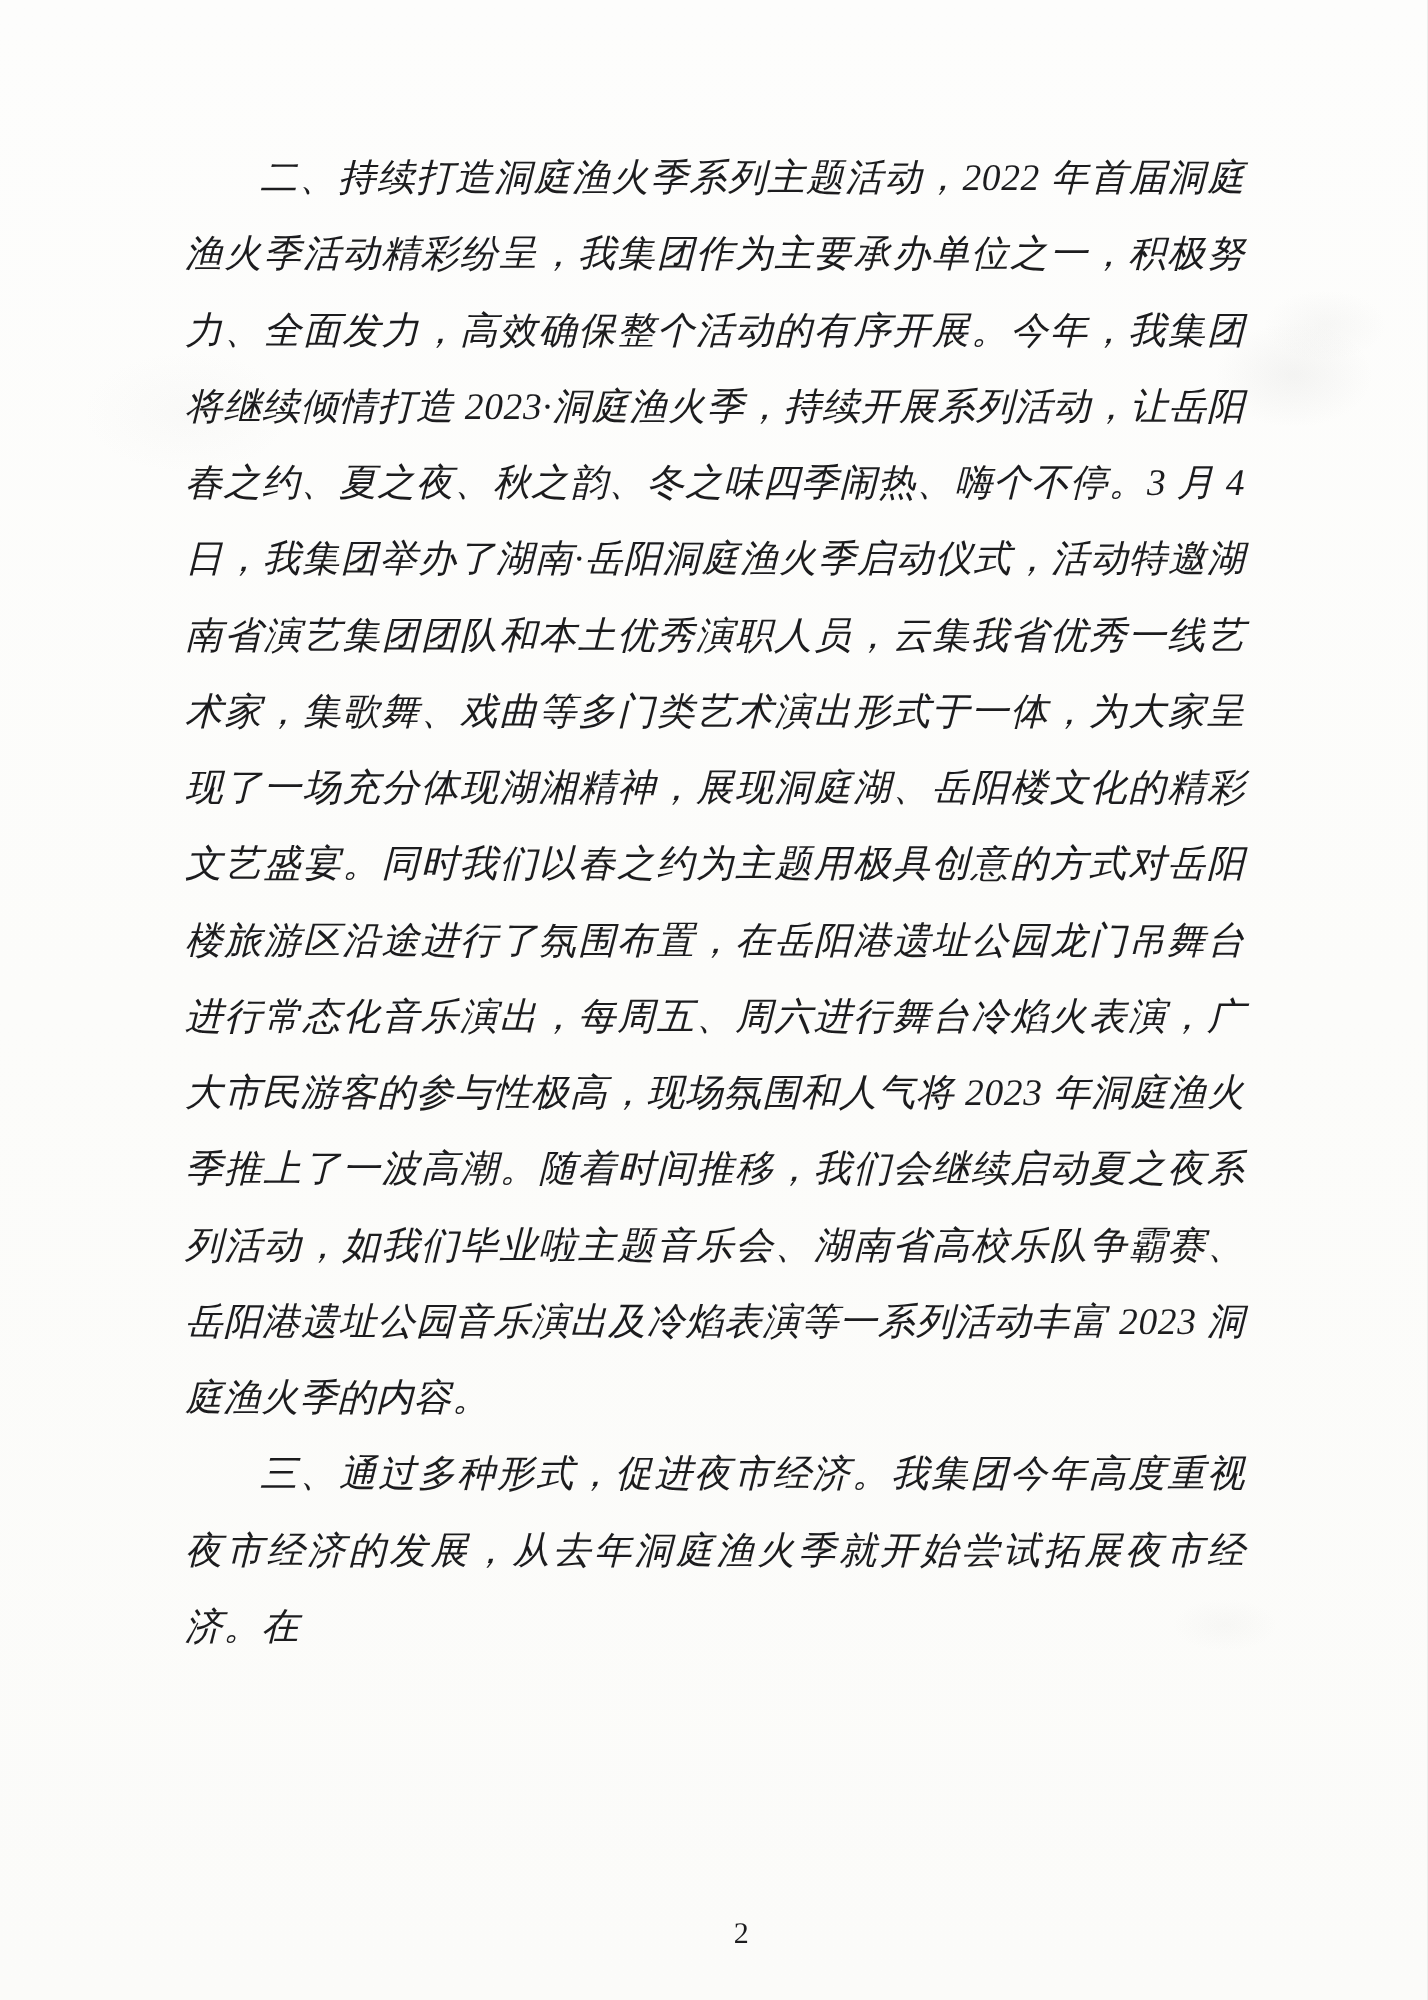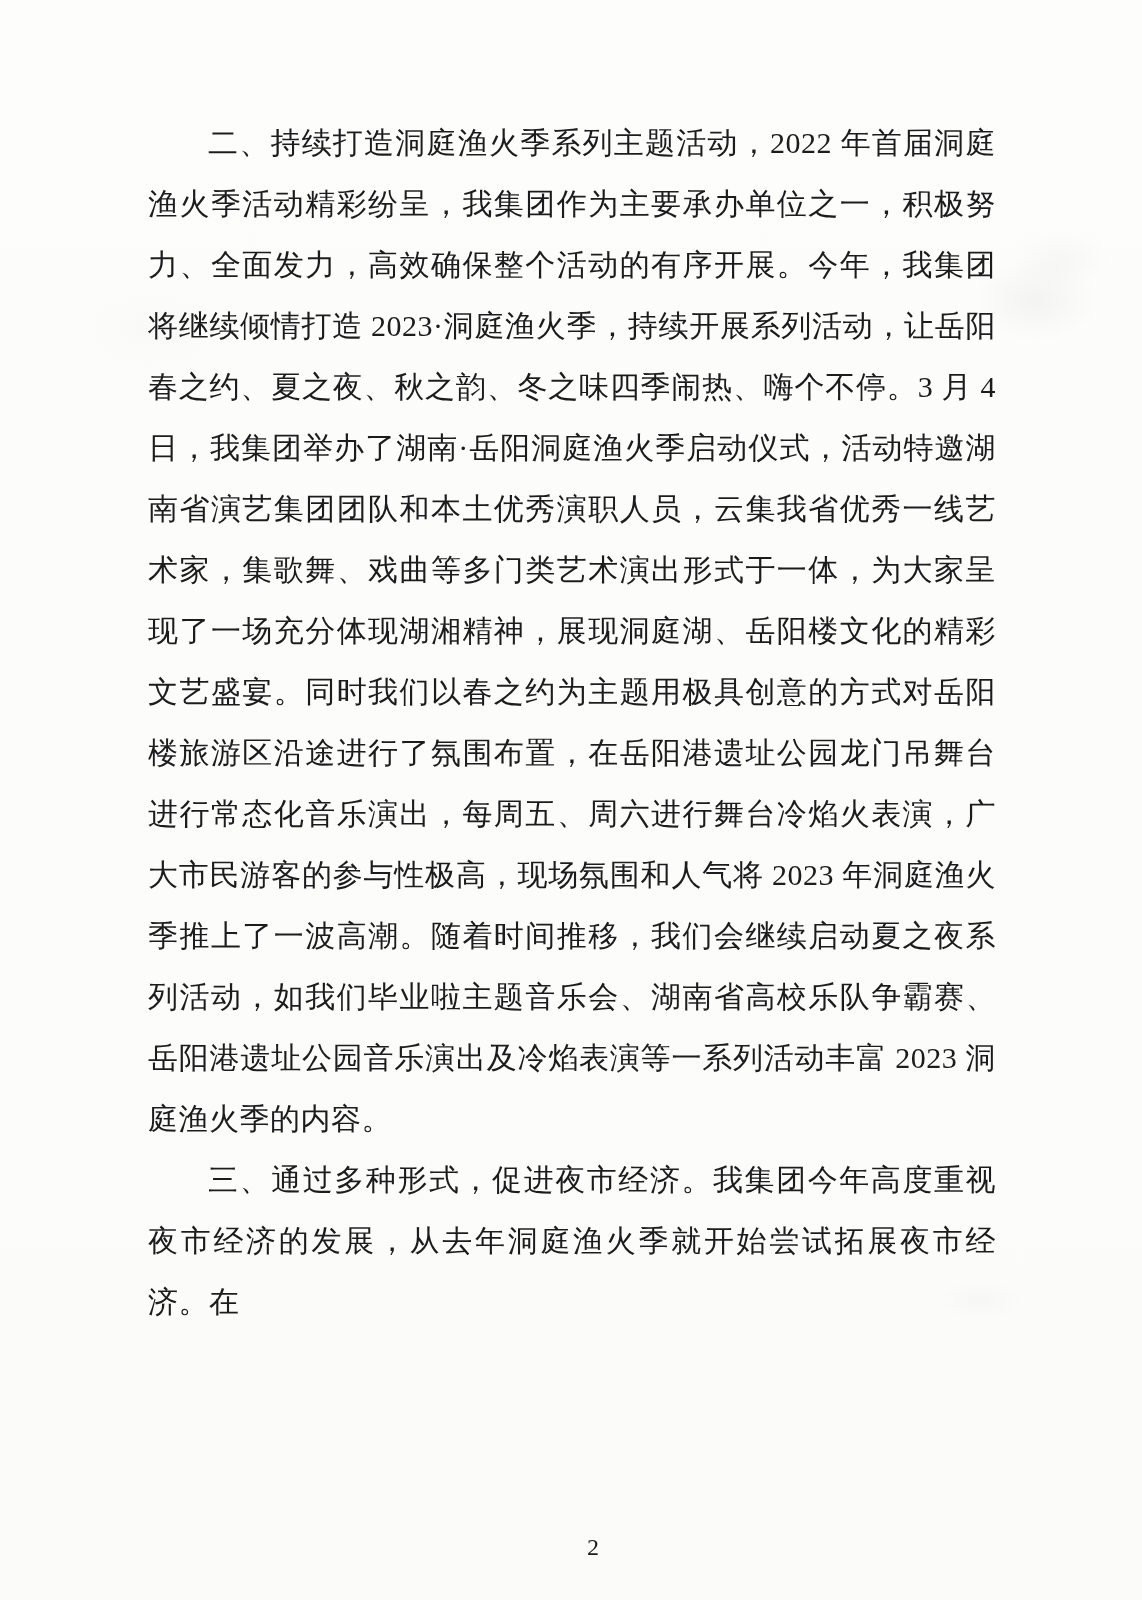--- a/index.html
+++ b/index.html
@@ -36,20 +36,21 @@
     text-justify: inter-ideograph;
   }
 
   .content p {
     margin: 0;
     padding: 0;
   }
 
   .content p.indent {
     text-indent: 2em;
+    font-style: italic;
   }
 
   .page-footer {
     position: absolute;
     top: 1534px;
     left: 0;
     width: 100%;
     text-align: center;
     transform: translateX(22px);
     font-size: 24px;

